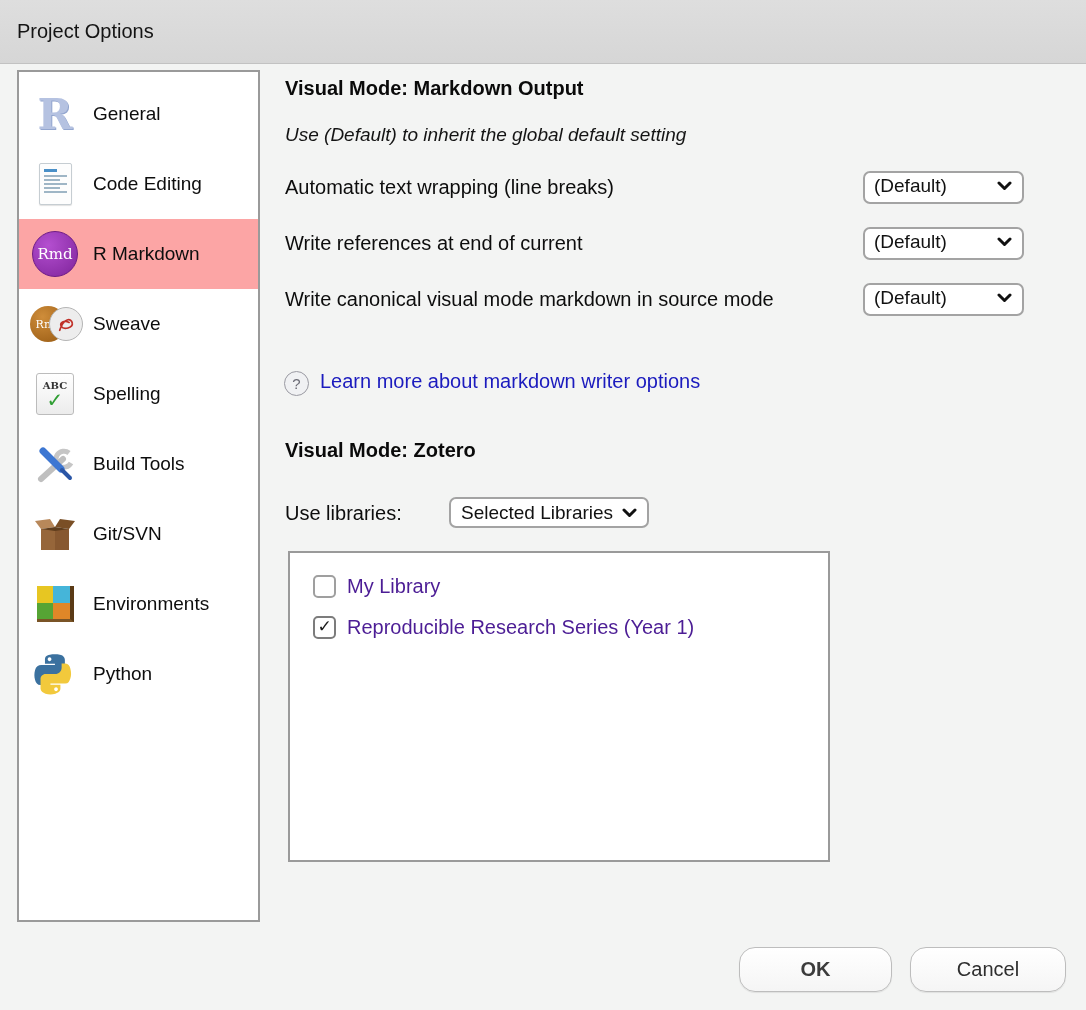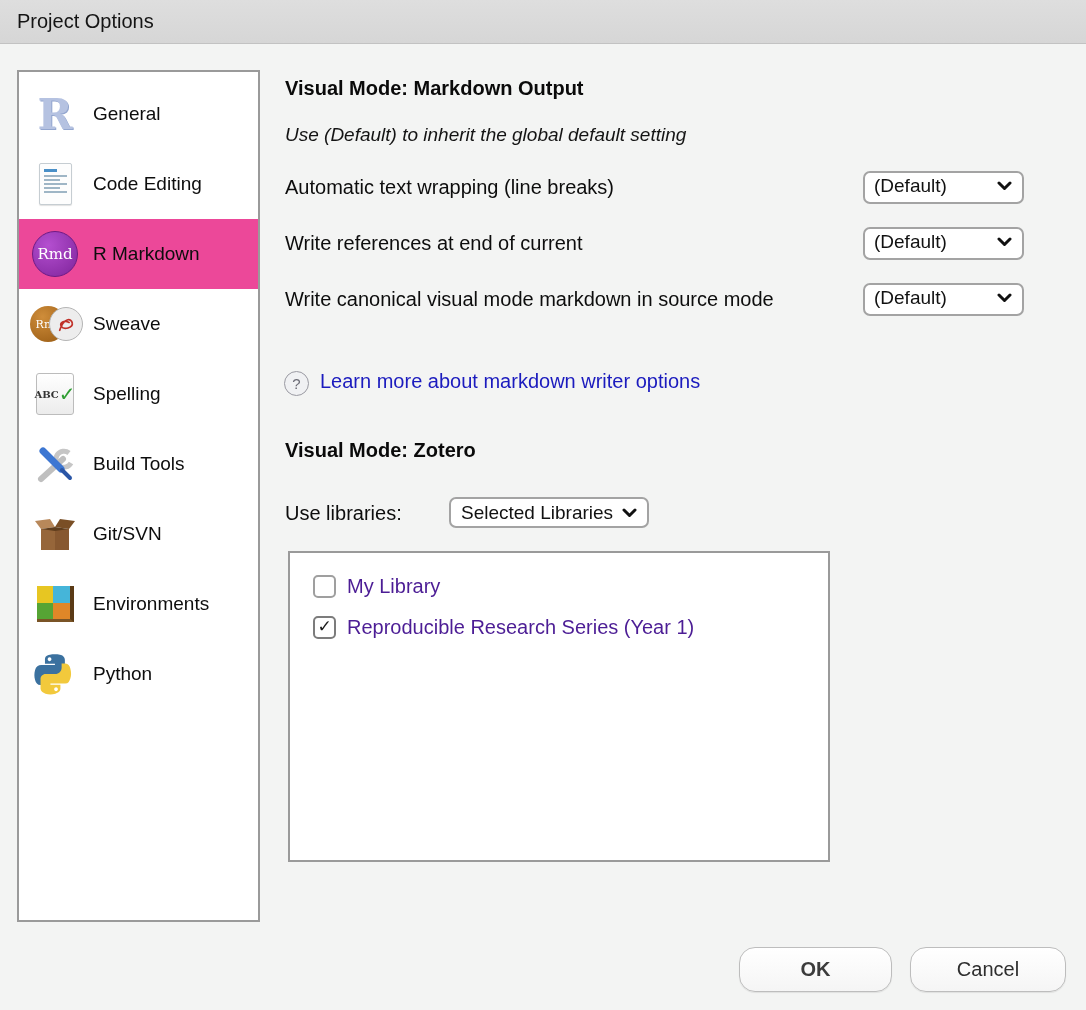--- a/index.html
+++ b/index.html
@@ -3,36 +3,36 @@
 <meta charset="utf-8">
 <style>
   * { margin:0; padding:0; box-sizing:border-box; }
   html,body { width:1086px; height:1010px; }
   body {
     font-family:"Liberation Sans","DejaVu Sans",sans-serif;
     background:#f3f4f3; color:#111;
     position:relative; overflow:hidden;
   }
   .titlebar {
-    position:absolute; left:0; top:0; width:1086px; height:44px;
+    position:absolute; left:0; top:0; width:1086px; height:64px;
     background:linear-gradient(#dedede,#d6d6d6);
     border-bottom:1px solid #c2c2c2;
     display:flex; align-items:center; padding-left:17px;
     font-size:20px; color:#141414;
   }
   
   .sidebar {
     position:absolute; left:17px; top:70px; width:243px; height:852px;
     background:#ffffff; border:2px solid #9a9a9a; padding-top:7px;
   }
   .side-item {
     height:70px; display:flex; align-items:center; gap:13px;
     padding-left:11px; cursor:pointer;
   }
-  .side-item.selected { background:#ec4899; }
+  .side-item.selected { background:#fca5a5; }
   .side-label { font-size:19px; color:#0d0d0d; }
   .icon-box { width:50px; height:50px; display:flex; align-items:center; justify-content:center; flex:0 0 50px; }
 
   .r-logo { font-size:42px; font-weight:bold; color:#b5c2e1; text-shadow:1px 1px 0 #93a6cf; font-family:"DejaVu Serif",serif; }
 
   .codepage { width:33px; height:42px; background:#fdfdfd; border:1px solid #c6cdd2; border-radius:2px; padding:5px 4px; box-shadow:0 1px 1px rgba(0,0,0,.12); }
   .codepage .h { height:3px; width:60%; background:#4a90c8; margin-bottom:3px; }
   .codepage .l { height:2px; background:#9fb6c6; margin-bottom:2px; }
   .codepage .l.s { width:70%; }
 
@@ -51,21 +51,21 @@
     color:#fff; font-family:"DejaVu Serif",serif; font-size:11px; z-index:1;
   }
   .pdf-circle {
     position:absolute; left:19px; top:6px; width:34px; height:34px; border-radius:50%;
     background:#ededed; border:1px solid #b5b5b5; z-index:2;
     display:flex; align-items:center; justify-content:center;
   }
   .spellbox {
     width:38px; height:42px; background:linear-gradient(#ffffff,#ececec);
     border:1px solid #bcbcbc; border-radius:3px;
-    display:flex; flex-direction:row; align-items:center; justify-content:center;
+    display:flex; flex-direction:column; align-items:center; justify-content:center;
   }
   .spellbox .abc { font-size:10px; font-weight:bold; color:#333; font-family:"DejaVu Serif",serif; }
   .spellbox .chk { font-size:20px; font-weight:bold; color:#2f9e33; line-height:18px; }
 
   .envcube { width:37px; height:36px; display:grid; grid-template-columns:1fr 1fr; grid-template-rows:1fr 1fr;
     border-right:4px solid #5a3a16; border-bottom:3px solid #7a5426; }
   .envcube div:nth-child(1){background:#e7c622;} .envcube div:nth-child(2){background:#45b5d9;}
   .envcube div:nth-child(3){background:#56a434;} .envcube div:nth-child(4){background:#e08728;}
 
   

